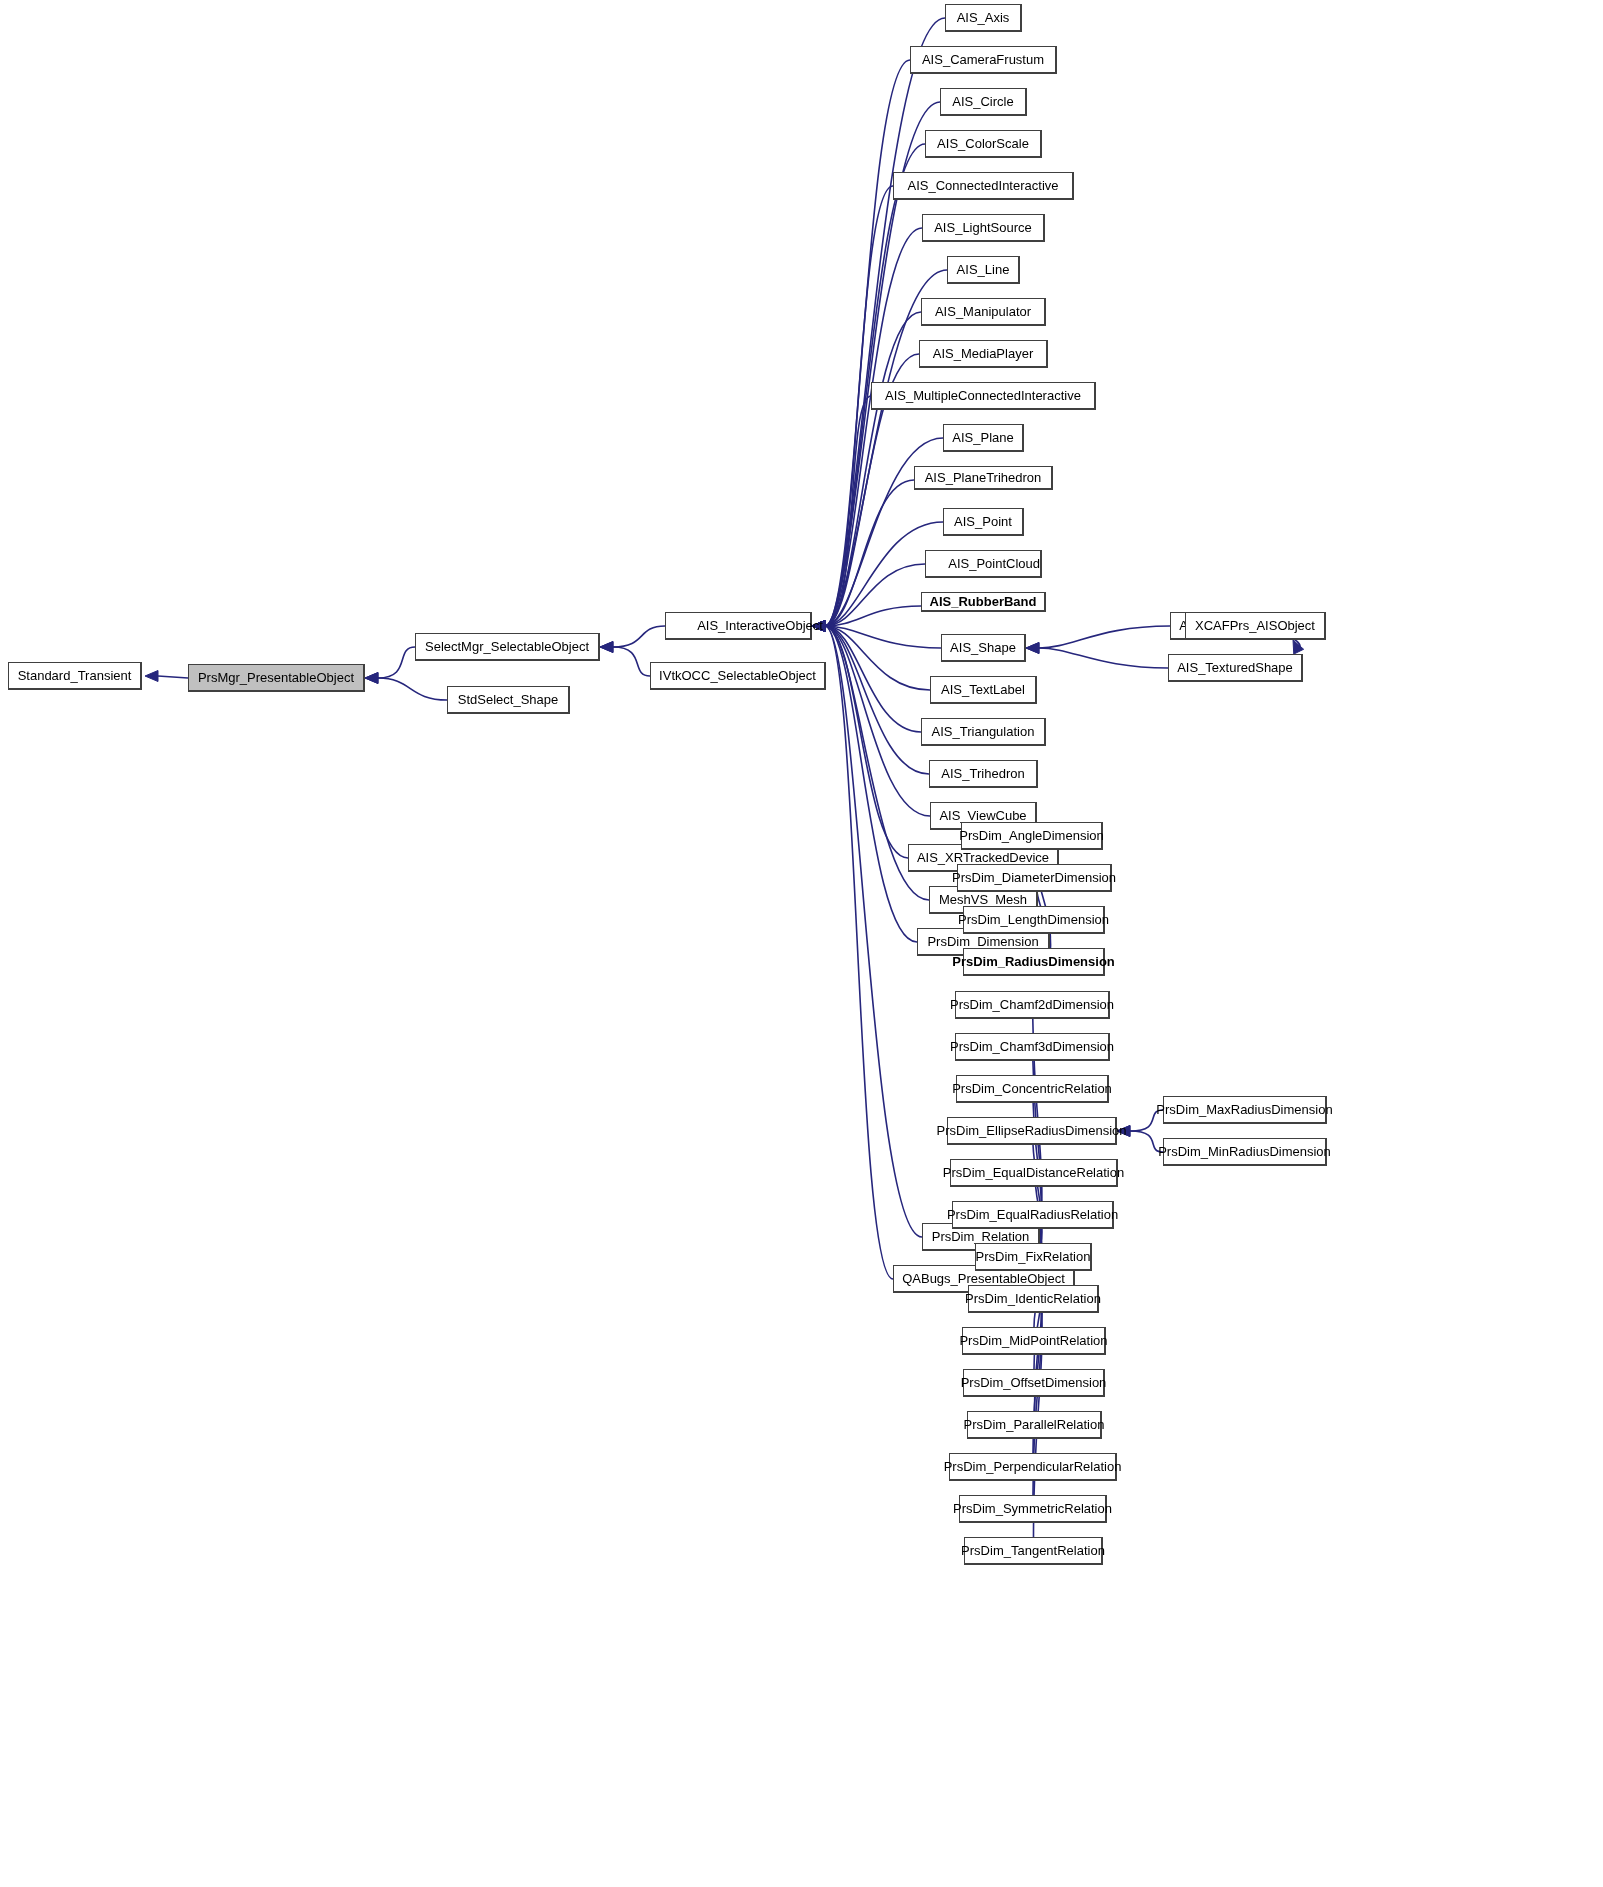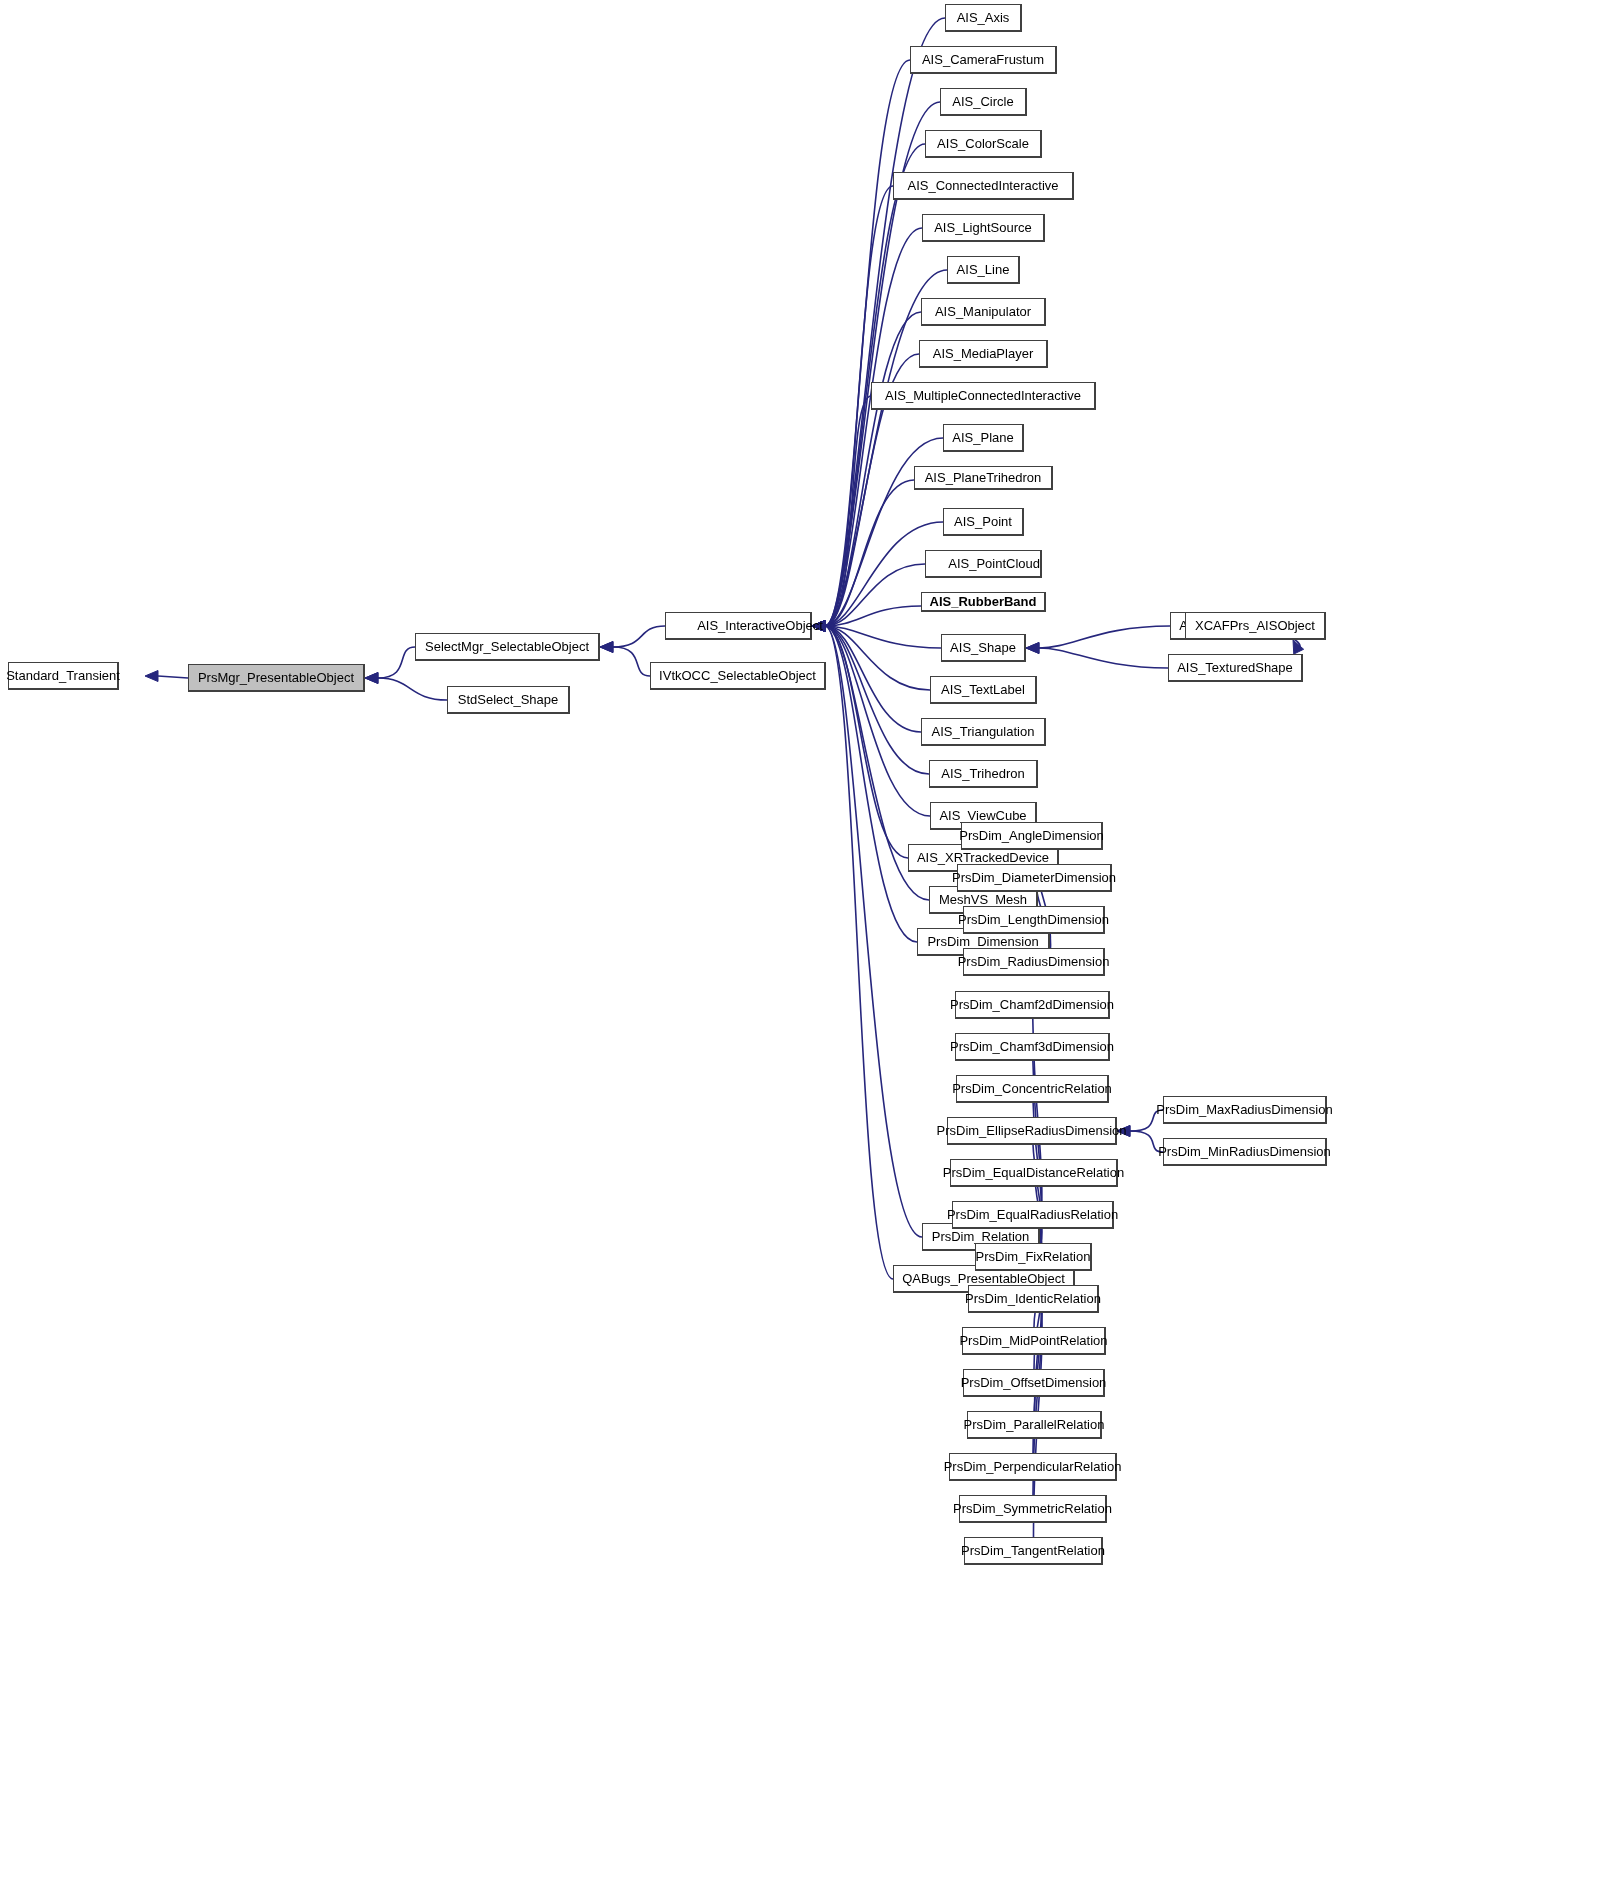--- a/index.html
+++ b/index.html
@@ -119,21 +119,21 @@
       <path d="M1033,1495 C1033,1366.8719999999998 1049.4,1359.8832 1037.4,1262.04" fill="none" stroke="#26267c" stroke-width="1.6"></path>
       <polygon points="1032,1251 1042.6526512182145,1260.26126460172 1032.7713652119514,1265.0945023221748" fill="#26267c" stroke="#26267c" stroke-width="1"></polygon>
       <path d="M1033.5,1537 C1033.5,1385.772 1049.4,1377.5232 1037.4,1262.04" fill="none" stroke="#26267c" stroke-width="1.6"></path>
       <polygon points="1032,1251 1042.6526512182145,1260.26126460172 1032.7713652119514,1265.0945023221748" fill="#26267c" stroke="#26267c" stroke-width="1"></polygon>
       <path d="M1163,1110 C1144.85,1110 1164,1131 1130,1131" fill="none" stroke="#26267c" stroke-width="1.6"></path>
       <polygon points="1117,1131 1130,1125.5 1130,1136.5" fill="#26267c" stroke="#26267c" stroke-width="1"></polygon>
       <path d="M1163,1152 C1144.85,1152 1164,1131 1130,1131" fill="none" stroke="#26267c" stroke-width="1.6"></path>
       <polygon points="1117,1131 1130,1125.5 1130,1136.5" fill="#26267c" stroke="#26267c" stroke-width="1"></polygon>
     </svg>
   <div id="nodes">
-      <div class="node" style="left: 8px; top: 662px; width: 111px; height: 28px;">
+      <div class="node" style="left: 8px; top: 662px; width: 134px; height: 28px;">
         <span>Standard_Transient</span>
       </div>
       <div class="node hl" style="left: 188px; top: 664px; width: 177px; height: 28px;">
         <span>PrsMgr_PresentableObject</span>
       </div>
       <div class="node" style="left: 415px; top: 633px; width: 185px; height: 28px;">
         <span>SelectMgr_SelectableObject</span>
       </div>
       <div class="node" style="left: 447px; top: 686px; width: 123px; height: 28px;">
         <span>StdSelect_Shape</span>
@@ -230,21 +230,21 @@
       </div>
       <div class="node" style="left: 961px; top: 822px; width: 142px; height: 28px;">
         <span>PrsDim_AngleDimension</span>
       </div>
       <div class="node" style="left: 957px; top: 864px; width: 155px; height: 28px;">
         <span>PrsDim_DiameterDimension</span>
       </div>
       <div class="node" style="left: 963px; top: 906px; width: 142px; height: 28px;">
         <span>PrsDim_LengthDimension</span>
       </div>
-      <div class="node" style="left: 963px; top: 948px; width: 142px; height: 28px;">
+      <div class="node" style="left: 963px; top: 948px; width: 142px; height: 28px; font-weight: bold;">
         <span>PrsDim_RadiusDimension</span>
       </div>
       <div class="node" style="left: 955px; top: 991px; width: 155px; height: 28px;">
         <span>PrsDim_Chamf2dDimension</span>
       </div>
       <div class="node" style="left: 955px; top: 1033px; width: 155px; height: 28px;">
         <span>PrsDim_Chamf3dDimension</span>
       </div>
       <div class="node" style="left: 956px; top: 1075px; width: 153px; height: 28px;">
         <span>PrsDim_ConcentricRelation</span>

